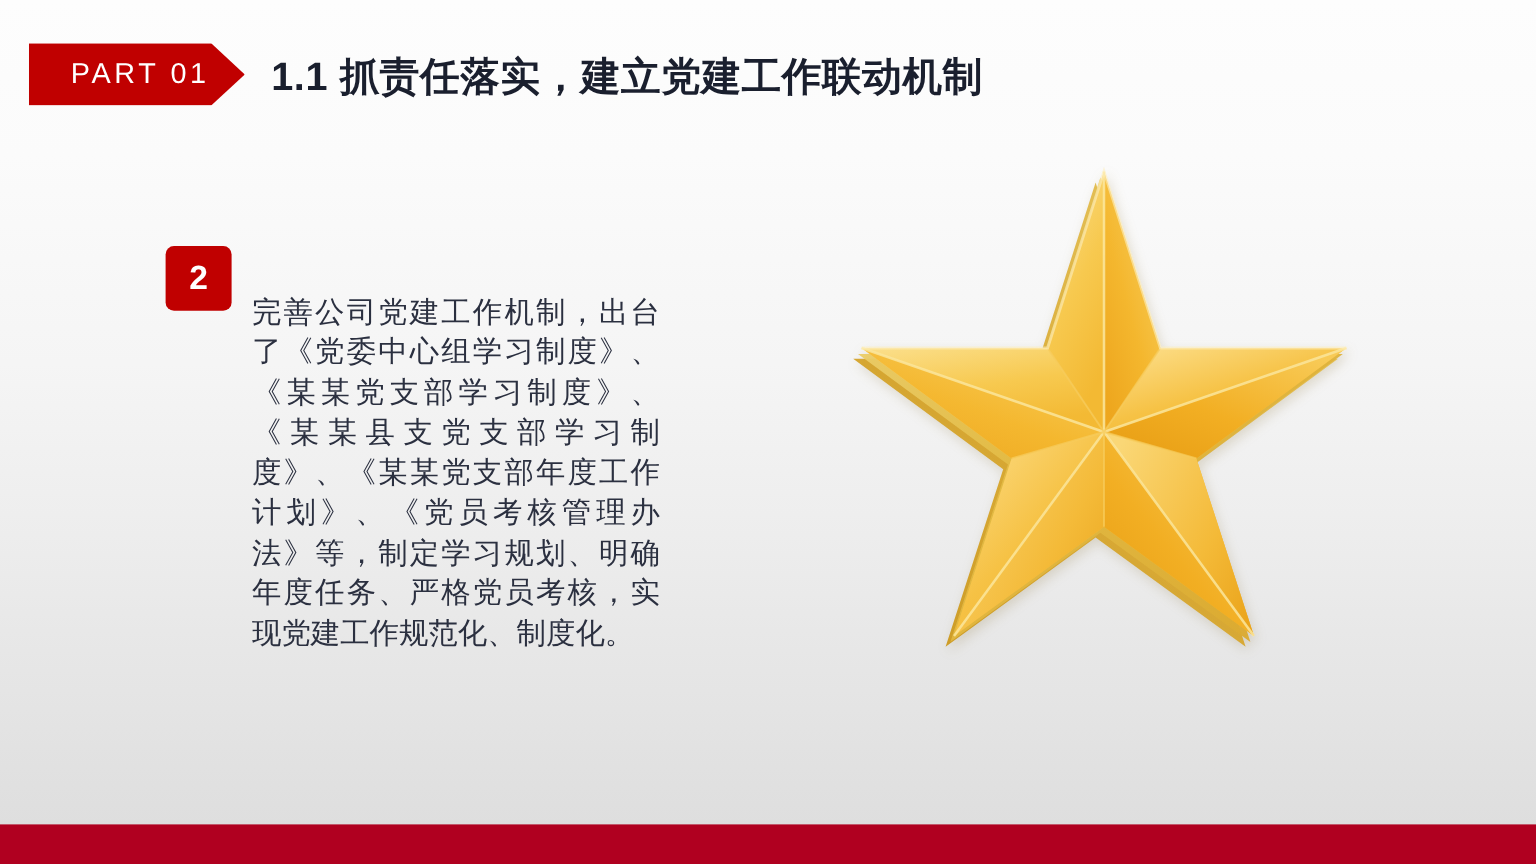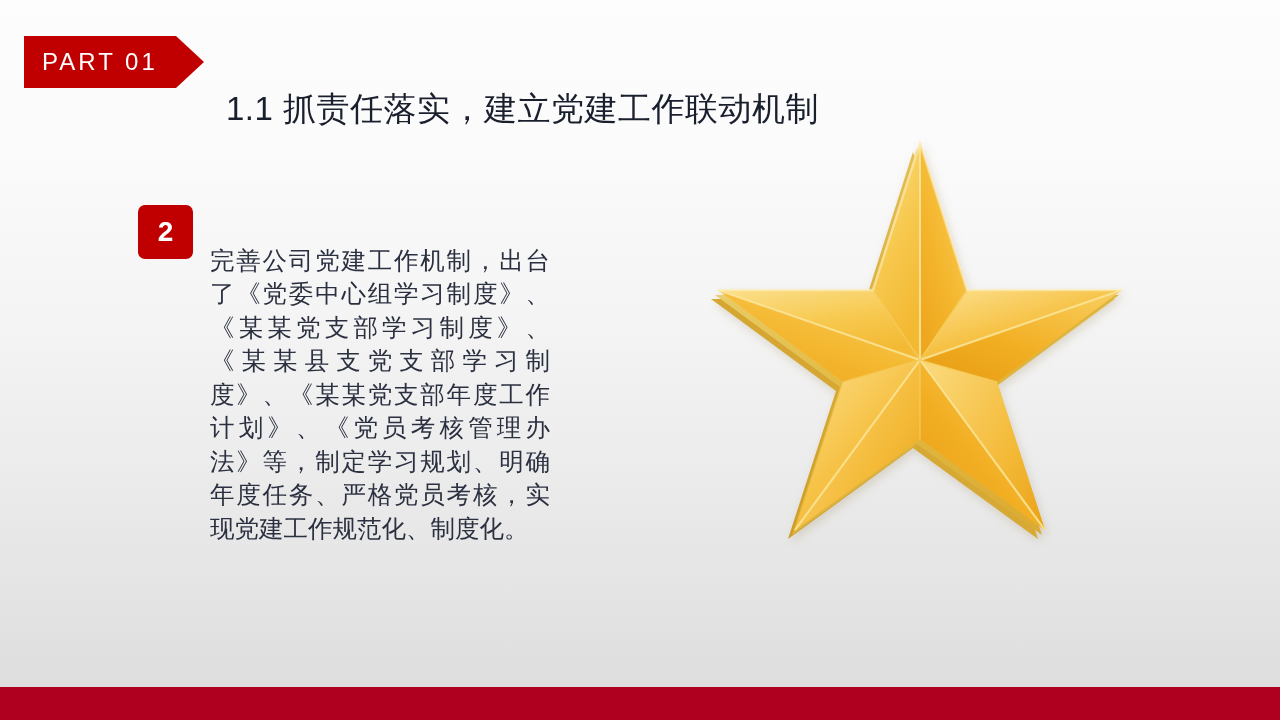--- a/index.html
+++ b/index.html
@@ -40,39 +40,38 @@
     -webkit-clip-path: polygon(0 0, 152px 0, 100% 50%, 152px 100%, 0 100%);
     clip-path: polygon(0 0, 152px 0, 100% 50%, 152px 100%, 0 100%);
     display: flex;
     align-items: center;
   }
   #part-banner-label {
     color: #ffffff;
     font-size: 24px;
     letter-spacing: 3px;
     font-weight: 400;
-    padding-left: 18px;
+    padding-left: 35px;
     line-height: 1;
     white-space: nowrap;
     font-family: "Liberation Sans", "DejaVu Sans", sans-serif;
   }
 
   #slide-title {
     position: absolute;
     left: 226px;
     top: 40px;
     height: 48px;
     display: flex;
     align-items: center;
     font-size: 33px;
-    font-weight: normal;
+    font-weight: bold;
     color: #1a1f2e;
     letter-spacing: 0.5px;
     white-space: nowrap;
-    margin-top: 45px;
   }
 
   
   #content-block {
     position: absolute;
     left: 138px;
     top: 203px;
     width: 420px;
   }
 

